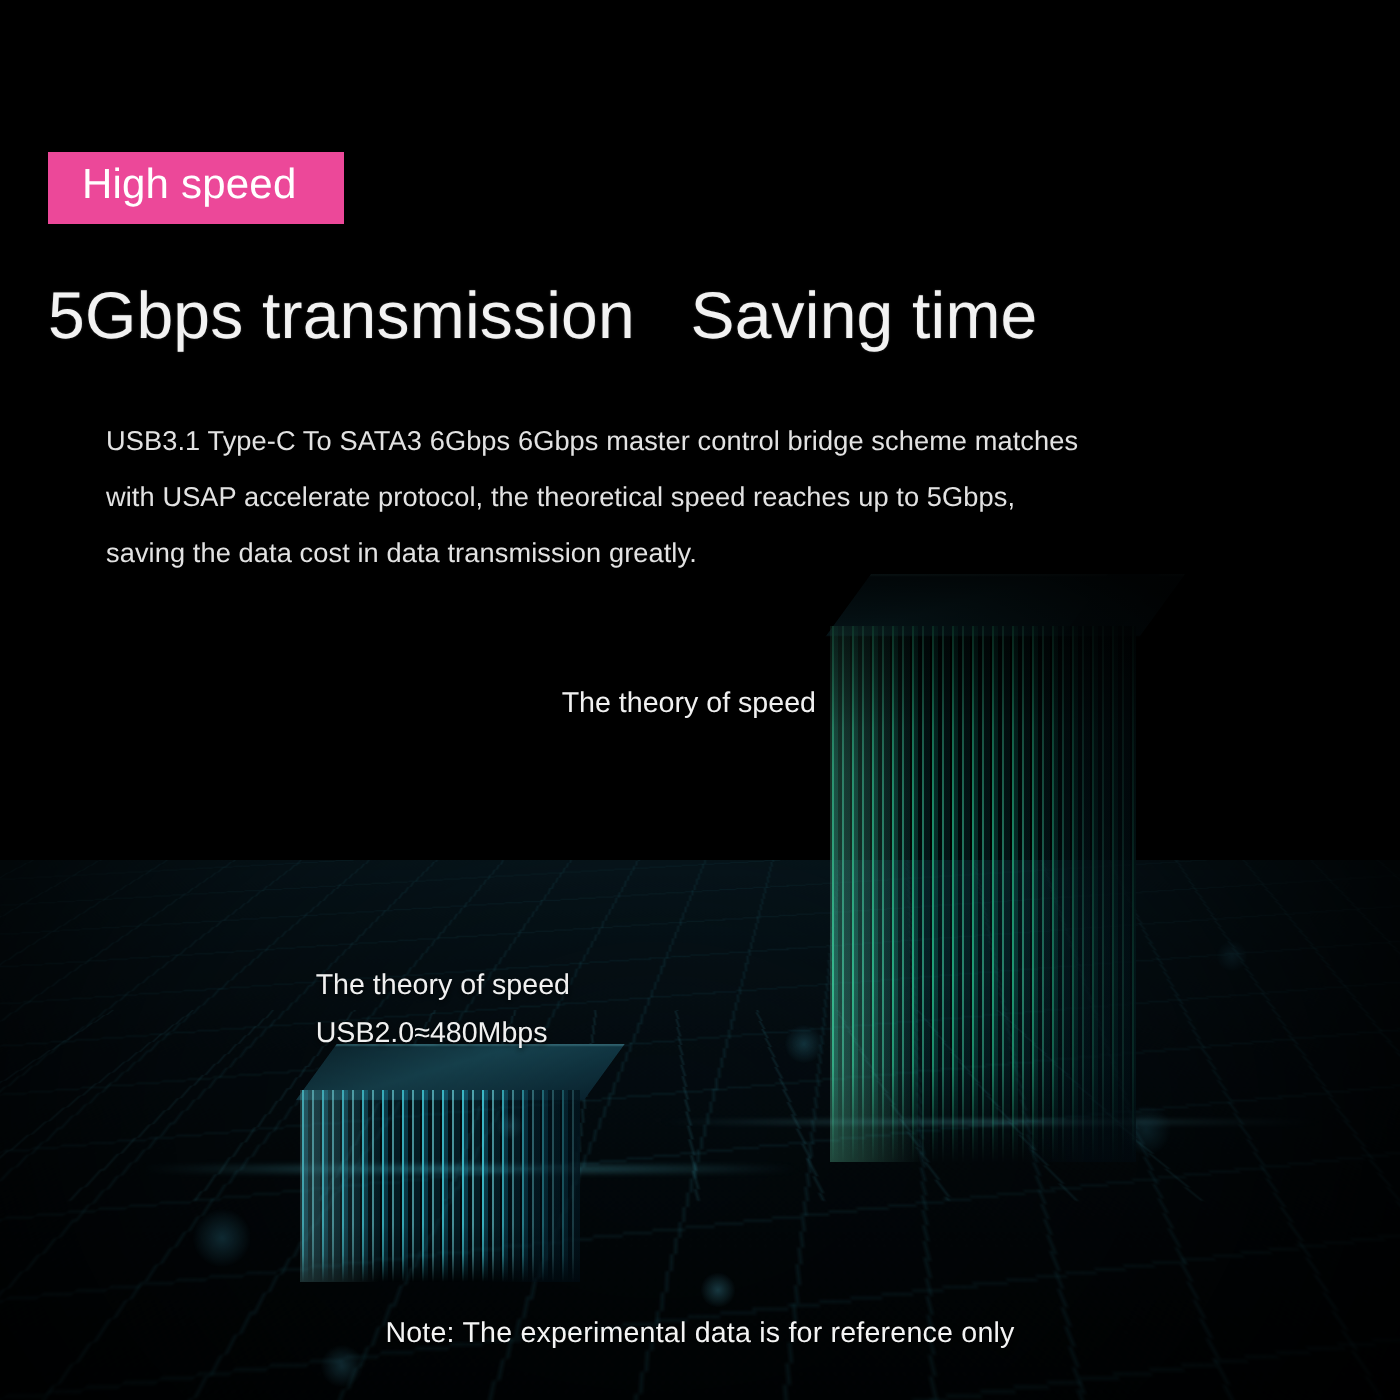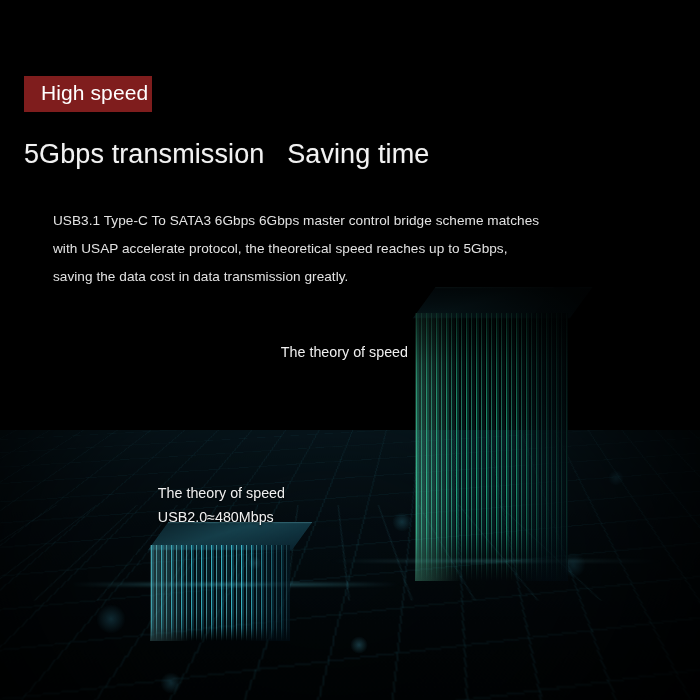--- a/index.html
+++ b/index.html
@@ -224,34 +224,34 @@
     left: 0; top: 0;
     width: 40px; height: 100%;
     background: linear-gradient(90deg, rgba(150,250,255,0.26) 0%, rgba(150,250,255,0.0) 100%);
   }
 
   
   .badge {
     position: absolute;
     left: 24px;
     top: 76px;
-    padding: 6px 4px 8px 17px;
-    background: #7f1d1d;
+    padding: 6px 24px 8px 17px;
+    background: #ec4899;
     color: #ffffff;
     font-size: 21px;
     line-height: 1.05;
     letter-spacing: 0.1px;
     white-space: nowrap;
   }
   .headline {
     position: absolute;
     left: 24px;
     top: 138px;
     color: #f2f2f2;
-    font-size: 27px;
+    font-size: 33px;
     line-height: 1.22;
     letter-spacing: 0.1px;
     white-space: pre;
     text-shadow: 0 0 1px rgba(255,255,255,0.25);
   }
   .body-copy {
     position: absolute;
     left: 24px;
     top: 207px;
     width: 520px;
@@ -338,14 +338,15 @@
 
   <div class="bar-label" id="label-usb31">
     <div>The theory of speed</div>
   </div>
 
   <div class="bar-label" id="label-usb20">
     <div>The theory of speed</div>
     <div>USB2.0≈480Mbps</div>
   </div>
 
+  <div class="footnote">Note: The experimental data is for reference only</div>
 
 </div>
 
 </body></html>

